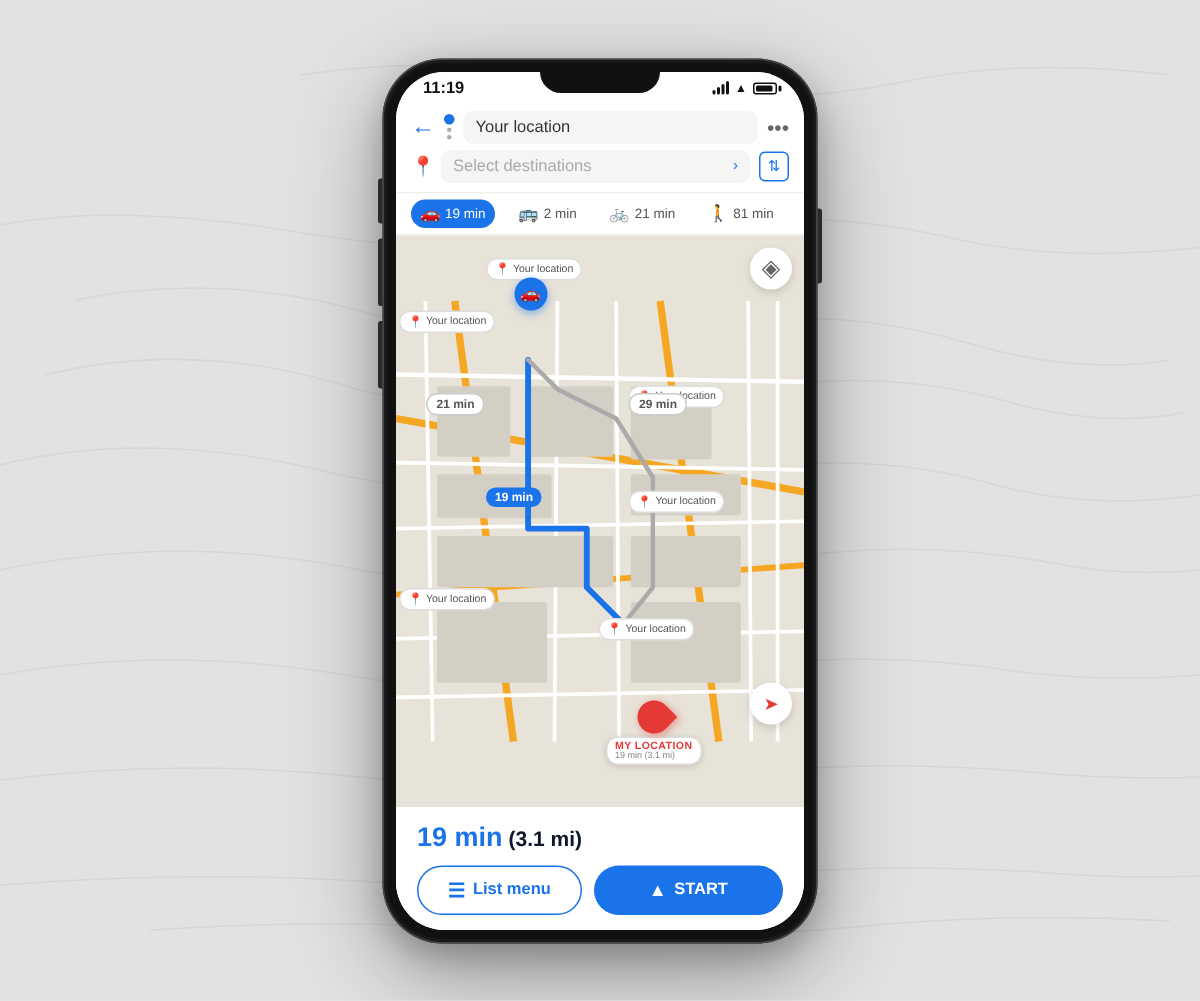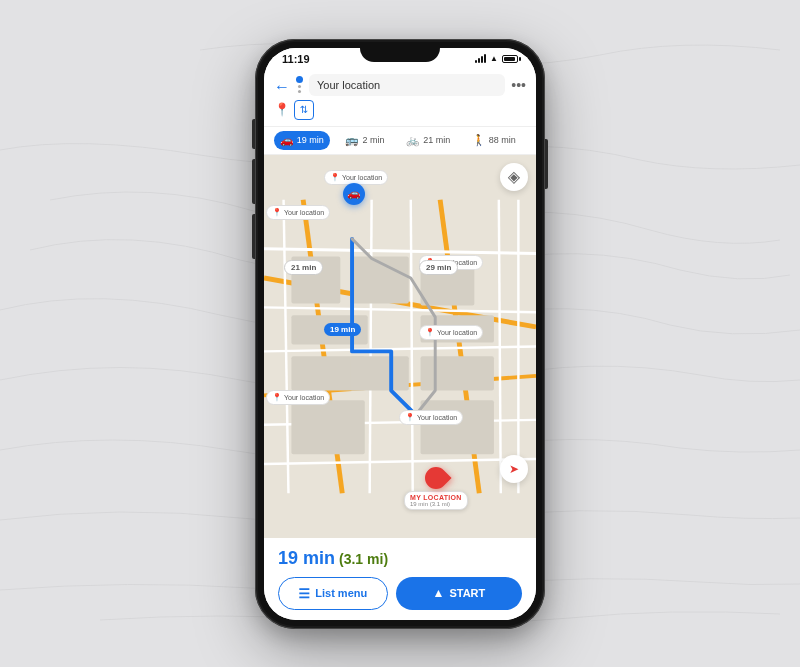--- a/index.html
+++ b/index.html
@@ -510,40 +510,44 @@
             <div class="dot-small"></div>
             <div class="dot-small"></div>
           </div>
           <div class="location-input">
             <span>Your location</span>
           </div>
           <span class="more-btn">•••</span>
         </div>
         <div class="dest-row">
           <span style="width:14px; color:#e53935; font-size:13px; flex-shrink:0;">📍</span>
+          <div class="dest-input">
+            <span>Select destinations</span>
+            <span class="dest-arrow">›</span>
+          </div>
           <div class="swap-btn">⇅</div>
         </div>
       </div>
 
       <div class="transport-tabs">
         <div class="tab-item active">
           <span class="tab-icon">🚗</span>
           <span>19 min</span>
         </div>
         <div class="tab-item">
           <span class="tab-icon">🚌</span>
           <span>2 min</span>
         </div>
         <div class="tab-item">
           <span class="tab-icon">🚲</span>
           <span>21 min</span>
         </div>
         <div class="tab-item">
           <span class="tab-icon">🚶</span>
-          <span>88 min</span>
+          <span>81 min</span>
         </div>
       </div>
 
       <div class="map-area">
 
         <svg style="position:absolute;inset:0;width:100%;height:100%;" viewBox="0 0 278 300" xmlns="http://www.w3.org/2000/svg">
 
           <rect width="278" height="300" fill="#e8e3d8"></rect>
 
           <line x1="0" y1="80" x2="278" y2="130" stroke="#f5a623" stroke-width="5"></line>
@@ -624,21 +628,21 @@
             <div style="font-size:7px; font-weight:800; color:#e53935; letter-spacing:0.3px;">MY LOCATION</div>
             <div style="font-size:6px; color:#888;">19 min (3.1 mi)</div>
           </div>
         </div>
       </div>
 
       <div class="bottom-panel">
         <div class="route-summary">
           <div style="display:flex; align-items:baseline; gap:4px;">
             <span class="route-time">19 min</span>
-            <span style="font-size:14px; font-weight:600; color:#4d7c0f;">(3.1 mi)</span>
+            <span style="font-size:14px; font-weight:600; color:#0f172a;">(3.1 mi)</span>
           </div>
         </div>
         <div class="action-buttons">
           <button class="btn-list">
             <span style="font-size:13px;">☰</span>
             <span>List menu</span>
           </button>
           <button class="btn-start">
             <span style="font-size:12px;">▲</span>
             <span>START</span>

